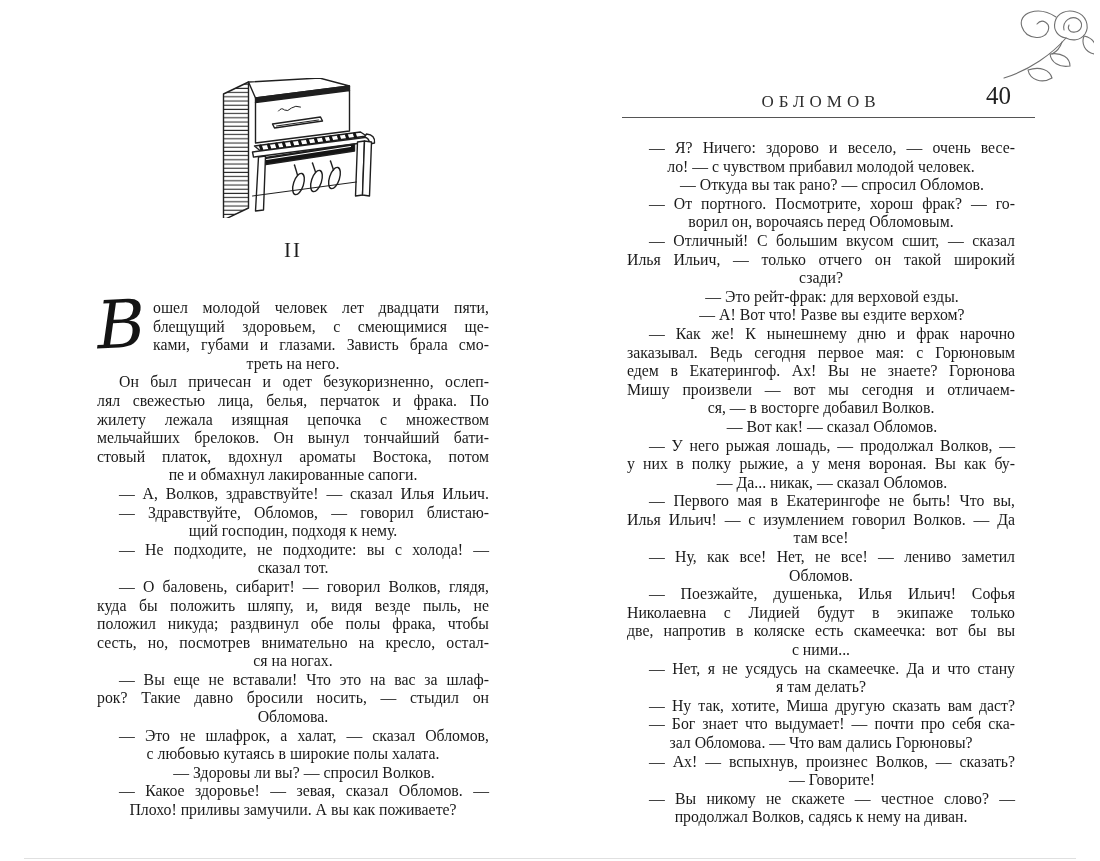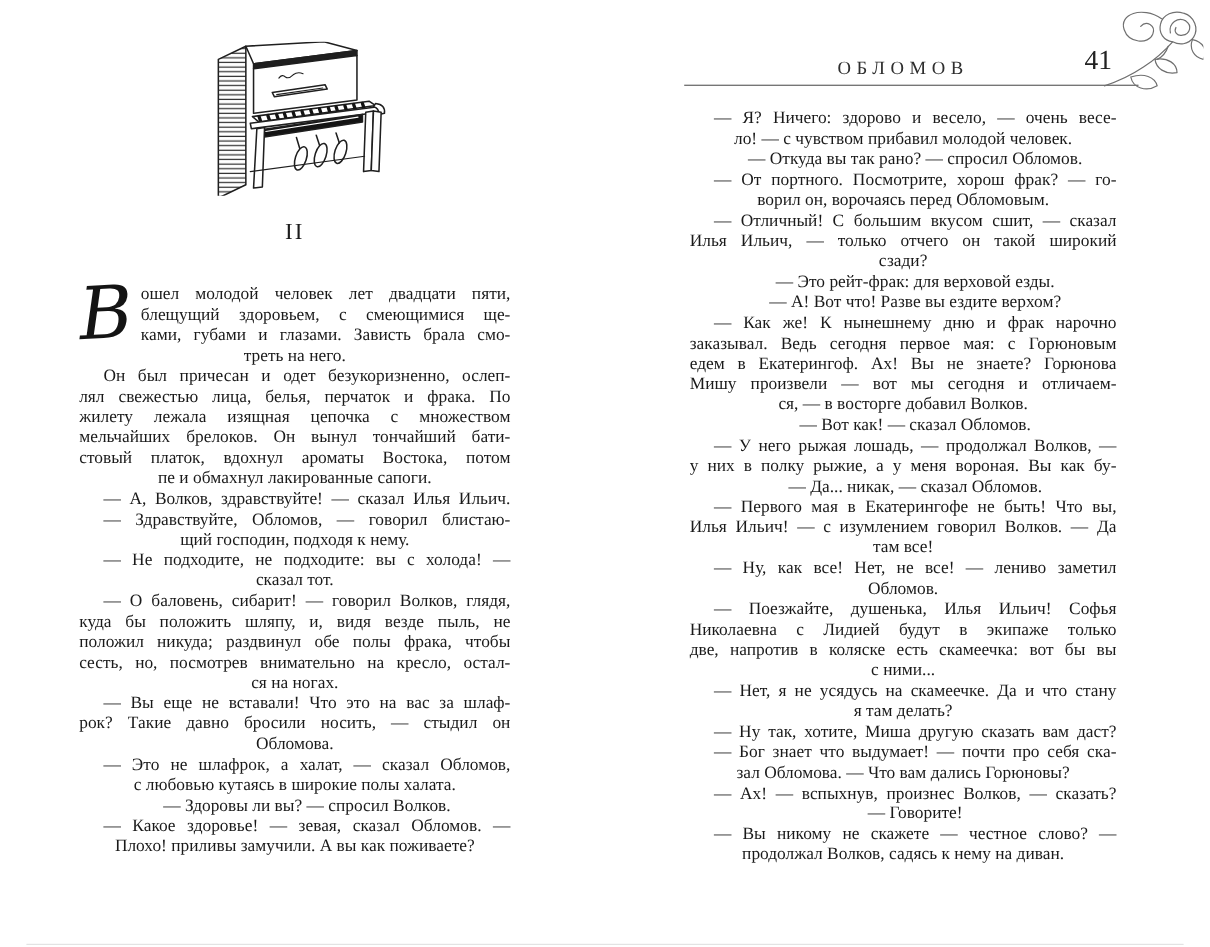--- a/index.html
+++ b/index.html
@@ -1,22 +1,22 @@
 <!DOCTYPE html>
 <html><head>
 <meta charset="utf-8">
 <style>
   html,body { margin:0; padding:0; }
   body {
     width:1100px; height:861px; position:relative;
     background:#ffffff; overflow:hidden;
     font-family:"Liberation Serif", serif; color:#1a1a1a;
   }
-  .col { position:absolute; }
-  #left-col  { left:72px;  top:30px; width:392px; }
+  .col { position:absolute;margin-top:40px; }
+  #left-col  { left:97px;  top:30px; width:392px; }
   #right-col { left:627px; top:45px; width:388px; }
 
   
   .figure { margin:8px 0 0 124px; width:168px; height:140px; }
   .chapter { margin-top:20px; text-align:center; font-size:21px; letter-spacing:2px; color:#1c1c1c; }
 
   
   .body-text { margin-top:36px; font-size:15.8px; line-height:18.6px; }
   .ln { min-height:18.6px; }
   .j { text-align:justify; text-align-last:justify; }
@@ -152,21 +152,21 @@
     <div class="ln i e">— Здоровы ли вы? — спросил Волков.</div>
 
     <div class="ln i j">— Какое здоровье! — зевая, сказал Обломов. —</div>
     <div class="ln e">Плохо! приливы замучили. А вы как поживаете?</div>
   </div>
 </div>
 
 <div class="col" id="right-col">
   <div class="rp-head">
     <span class="running-title">ОБЛОМОВ</span>
-    <span class="pageno">41</span>
+    <span class="pageno">40</span>
     <div class="head-rule"></div>
   </div>
 
   <div class="body-text" style="margin-top:22px">
     <div class="ln i j">— Я? Ничего: здорово и весело, — очень весе-</div>
     <div class="ln e">ло! — с чувством прибавил молодой человек.</div>
 
     <div class="ln i e">— Откуда вы так рано? — спросил Обломов.</div>
 
     <div class="ln i j">— От портного. Посмотрите, хорош фрак? — го-</div>

